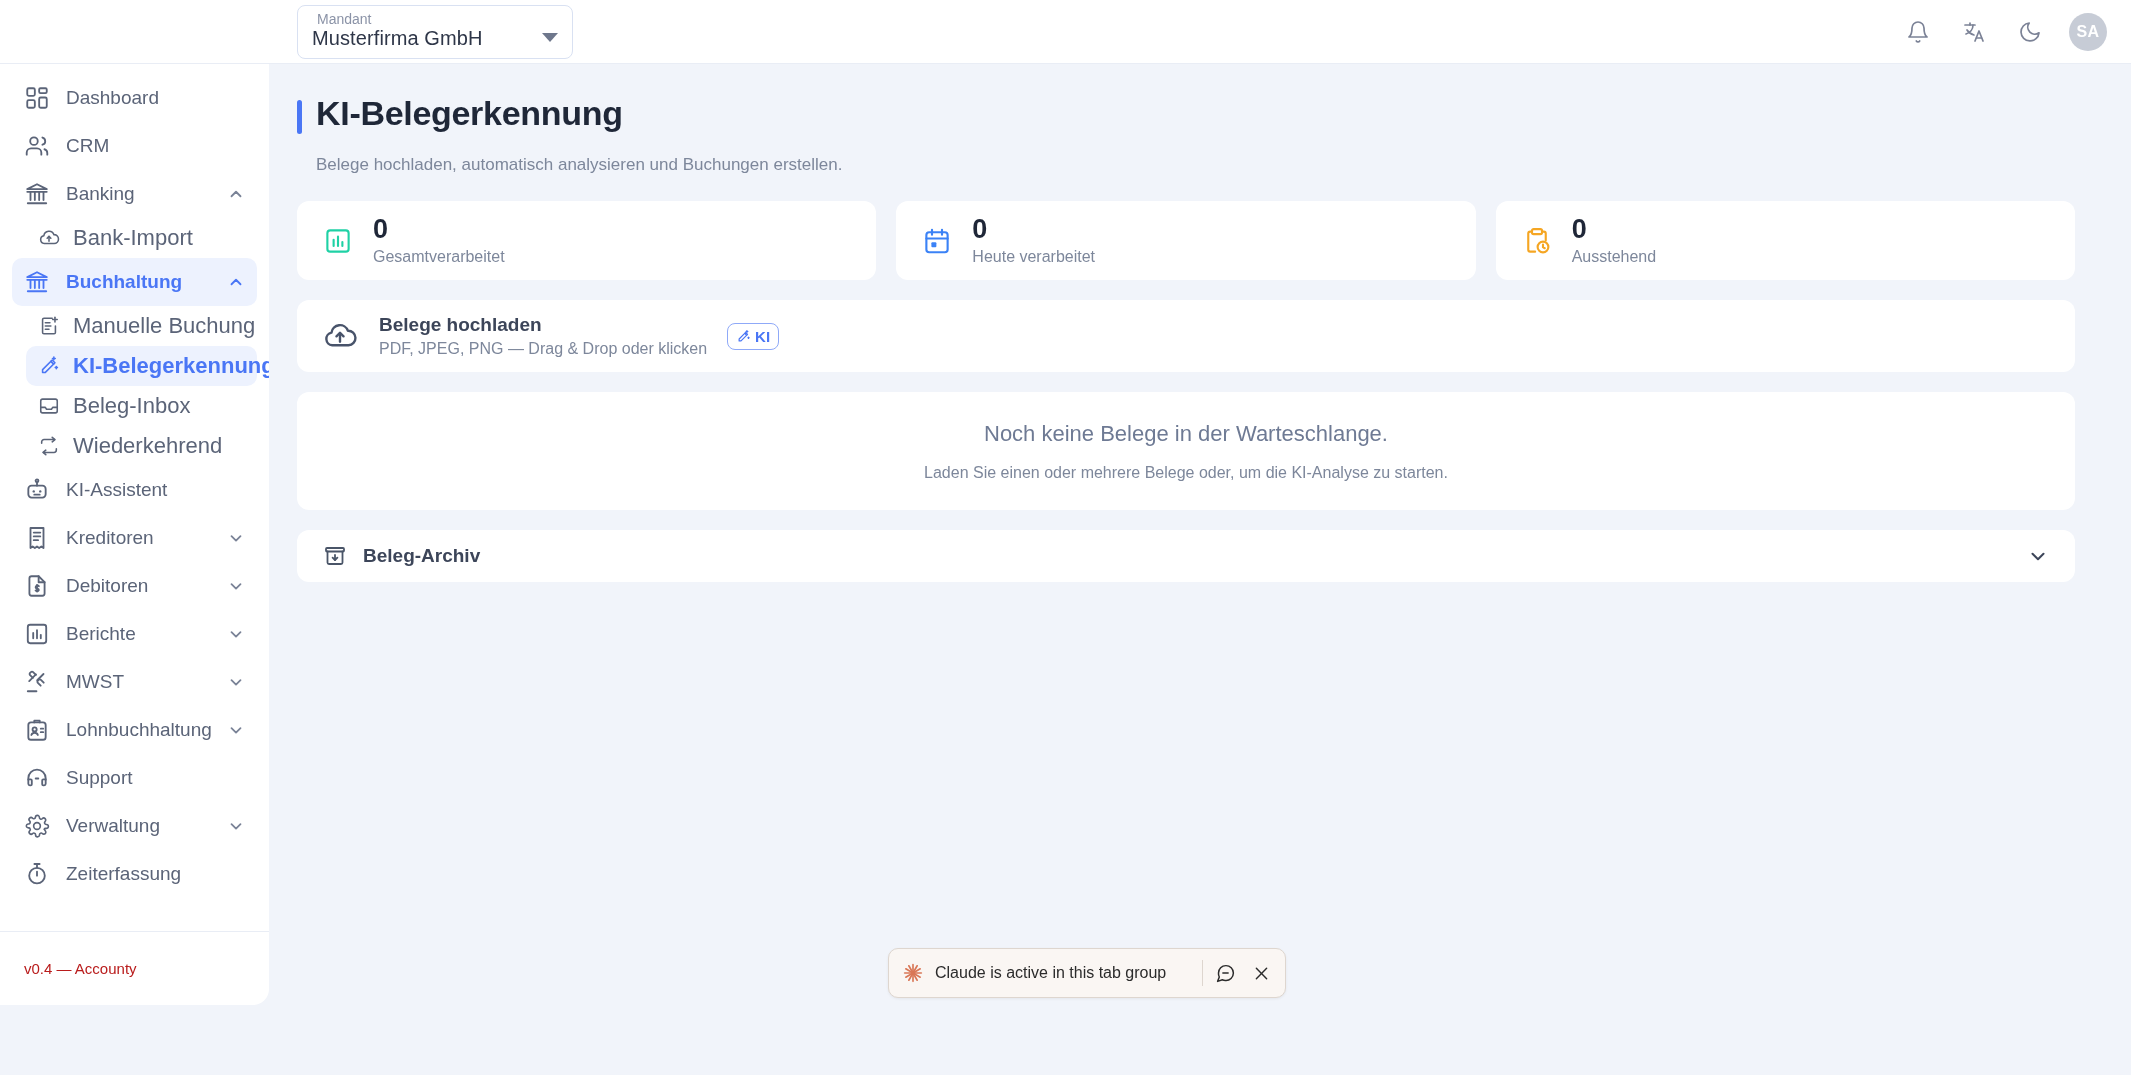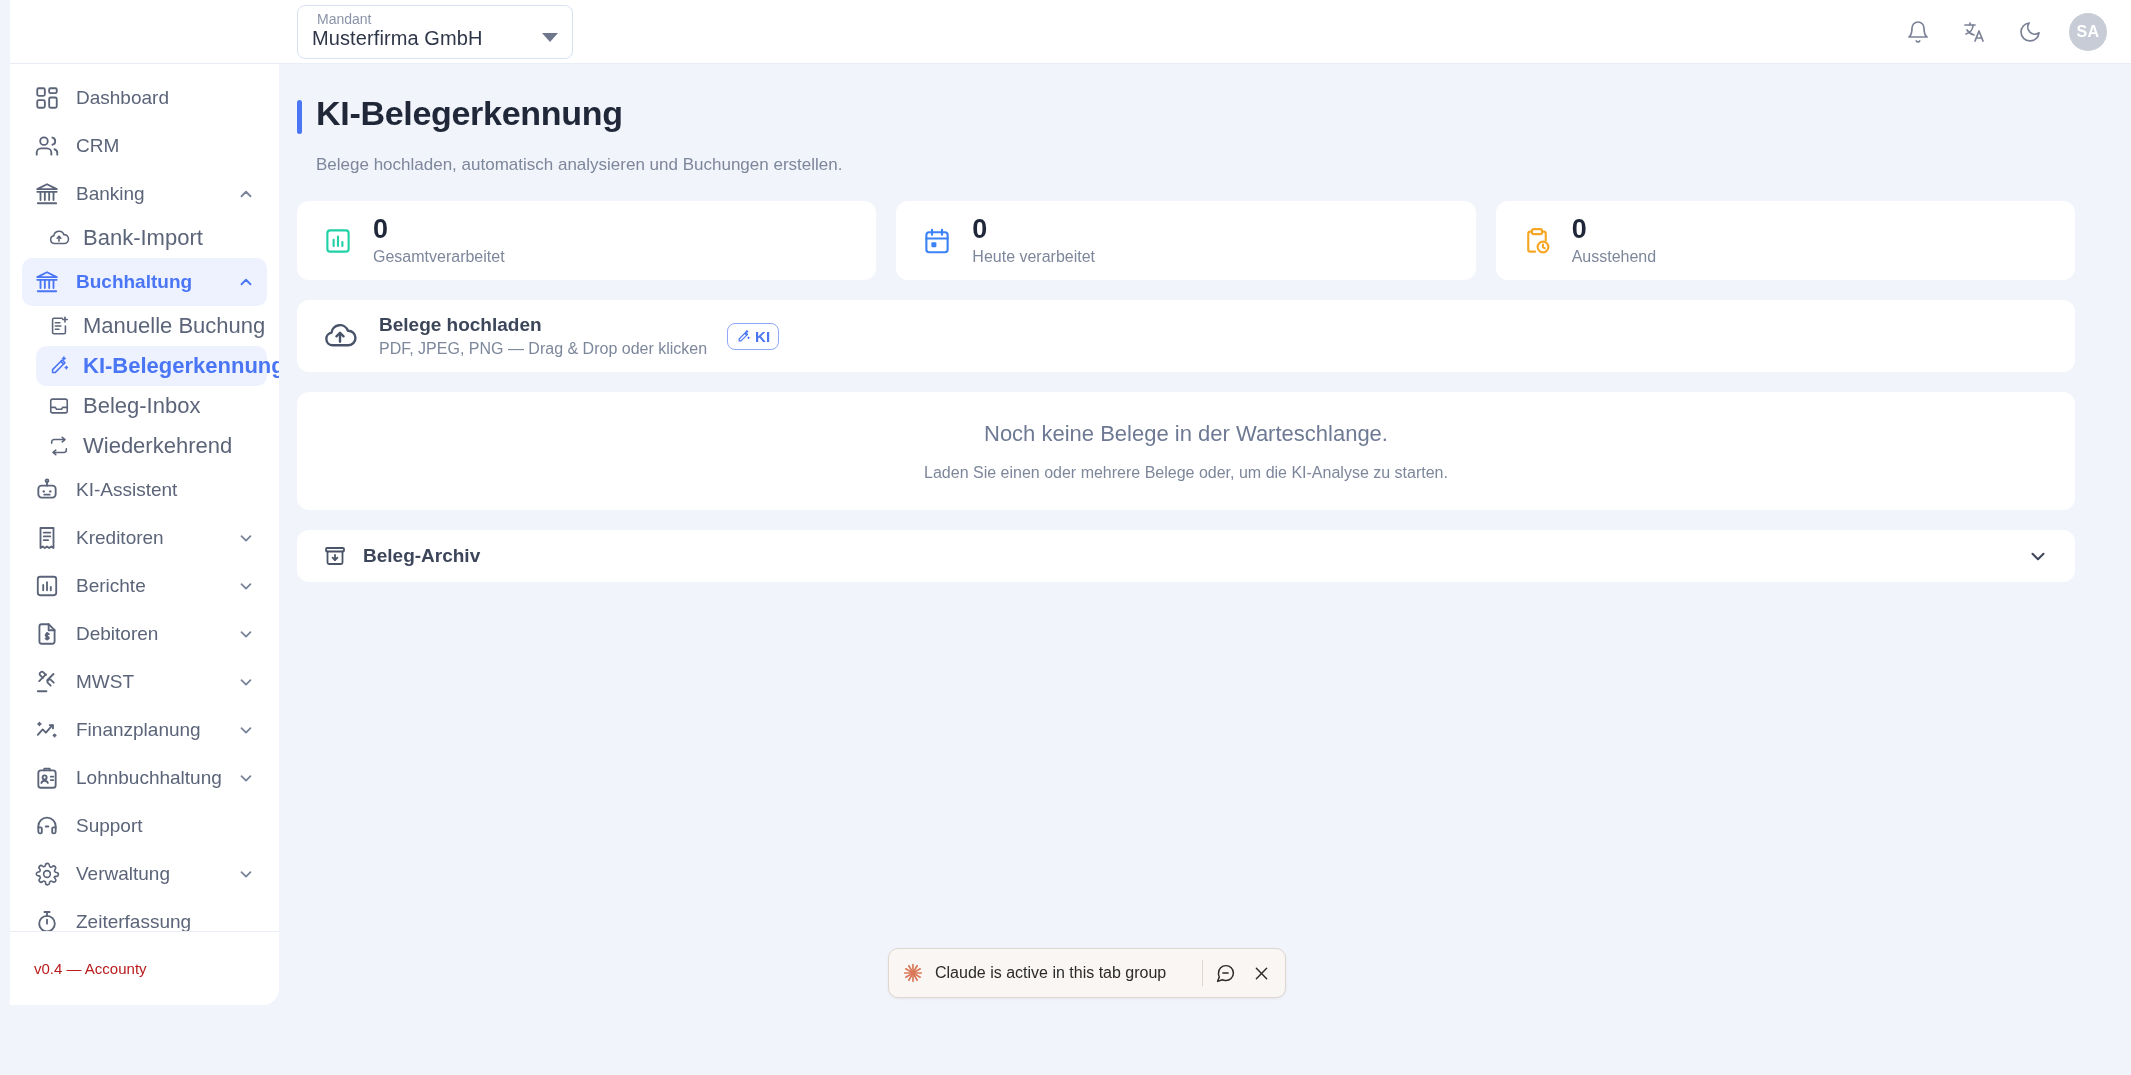--- a/index.html
+++ b/index.html
@@ -8,21 +8,21 @@
     width: 2131px; height: 1075px;
     overflow: hidden;
     background: #f1f4fa;
     font-family: "Liberation Sans", sans-serif;
     -webkit-font-smoothing: antialiased;
   }
   .app { position: relative; width: 2131px; height: 1075px; }
 
   
   .sidebar {
-    position: absolute; left: 10px; top: 0;
+    position: absolute; left: 0; top: 0;
     width: 269px; height: 1005px;
     background: #ffffff;
     border-bottom-right-radius: 16px;
     display: flex; flex-direction: column;
     z-index: 5;
   }
   .sidebar-top { height: 64px; border-bottom: 1px solid #e9edf5; flex: 0 0 auto; }
   .nav {
     flex: 1 1 auto; padding: 10px 12px 0 12px;
     overflow: hidden;
@@ -363,78 +363,60 @@
           <span class="label">Kreditoren</span>
           <span class="chev">
             <svg width="100%" height="100%" viewBox="0 0 24 24" fill="none" stroke="currentColor" stroke-width="2.4" stroke-linecap="round" stroke-linejoin="round">
               <path d="M6 9.5 12 15.5l6-6"></path>
             </svg>
           </span>
         </div>
         <div class="nav-item">
           <span class="ico">
             <svg width="100%" height="100%" viewBox="0 0 24 24" fill="none" stroke="currentColor" stroke-width="1.7" stroke-linecap="round" stroke-linejoin="round">
+              <path d="M13.5 3H7a2 2 0 0 0-2 2v14a2 2 0 0 0 2 2h10a2 2 0 0 0 2-2V8.5z"></path>
+              <path d="M13.5 3v5.5H19"></path>
+              <path d="M12 11v6"></path>
+              <path d="M13.7 12.2a1.7 1.7 0 0 0-3 1c0 1.7 3 .9 3 2.4a1.7 1.7 0 0 1-3 .6"></path>
+            </svg>
+          </span>
+          <span class="label">Debitoren</span>
+          <span class="chev">
+            <svg width="100%" height="100%" viewBox="0 0 24 24" fill="none" stroke="currentColor" stroke-width="2.4" stroke-linecap="round" stroke-linejoin="round">
+              <path d="M6 9.5 12 15.5l6-6"></path>
+            </svg>
+          </span>
+        </div>
+        <div class="nav-item">
+          <span class="ico">
+            <svg width="100%" height="100%" viewBox="0 0 24 24" fill="none" stroke="currentColor" stroke-width="1.7" stroke-linecap="round" stroke-linejoin="round">
               <rect x="3.5" y="3.5" width="17" height="17" rx="2.2"></rect>
               <path d="M8.5 16V11"></path>
               <path d="M12 16V8.5"></path>
               <path d="M15.5 16v-3.2"></path>
             </svg>
           </span>
           <span class="label">Berichte</span>
-          <span class="chev">
-            <svg width="100%" height="100%" viewBox="0 0 24 24" fill="none" stroke="currentColor" stroke-width="2.4" stroke-linecap="round" stroke-linejoin="round">
-              <path d="M6 9.5 12 15.5l6-6"></path>
-            </svg>
-          </span>
-        </div>
-        <div class="nav-item">
-          <span class="ico">
-            <svg width="100%" height="100%" viewBox="0 0 24 24" fill="none" stroke="currentColor" stroke-width="1.7" stroke-linecap="round" stroke-linejoin="round">
-              <path d="M13.5 3H7a2 2 0 0 0-2 2v14a2 2 0 0 0 2 2h10a2 2 0 0 0 2-2V8.5z"></path>
-              <path d="M13.5 3v5.5H19"></path>
-              <path d="M12 11v6"></path>
-              <path d="M13.7 12.2a1.7 1.7 0 0 0-3 1c0 1.7 3 .9 3 2.4a1.7 1.7 0 0 1-3 .6"></path>
-            </svg>
-          </span>
-          <span class="label">Debitoren</span>
           <span class="chev">
             <svg width="100%" height="100%" viewBox="0 0 24 24" fill="none" stroke="currentColor" stroke-width="2.4" stroke-linecap="round" stroke-linejoin="round">
               <path d="M6 9.5 12 15.5l6-6"></path>
             </svg>
           </span>
         </div>
         <div class="nav-item">
           <span class="ico">
             <svg width="100%" height="100%" viewBox="0 0 24 24" fill="none" stroke="currentColor" stroke-width="1.7" stroke-linecap="round" stroke-linejoin="round">
               <path d="M3.5 20.5h8"></path>
               <path d="M4.8 11.2 11 5"></path>
               <path d="M8.2 8.2 5.6 5.6a1.4 1.4 0 0 1 0-2l.8-.8a1.4 1.4 0 0 1 2 0l2.6 2.6"></path>
               <path d="M15.4 15.4 12.8 12.8a1.4 1.4 0 0 1 0-2l.8-.8a1.4 1.4 0 0 1 2 0l2.6 2.6"></path>
               <path d="M12.2 10.4 18 4.6"></path>
             </svg>
           </span>
           <span class="label">MWST</span>
-          <span class="chev">
-            <svg width="100%" height="100%" viewBox="0 0 24 24" fill="none" stroke="currentColor" stroke-width="2.4" stroke-linecap="round" stroke-linejoin="round">
-              <path d="M6 9.5 12 15.5l6-6"></path>
-            </svg>
-          </span>
-        </div>
-        <div class="nav-item">
-          <span class="ico">
-            <svg width="100%" height="100%" viewBox="0 0 24 24" fill="none" stroke="currentColor" stroke-width="1.7" stroke-linecap="round" stroke-linejoin="round">
-              <path d="M3.5 16.5 8 11.5l3 3 6-7"></path>
-              <path d="M14.5 7.5h3v3"></path>
-              <path d="M5 5.2v2.4"></path>
-              <path d="M3.8 6.4h2.4"></path>
-              <path d="M19 16v2"></path>
-              <path d="M18 17h2"></path>
-            </svg>
-          </span>
-          <span class="label">Finanzplanung</span>
           <span class="chev">
             <svg width="100%" height="100%" viewBox="0 0 24 24" fill="none" stroke="currentColor" stroke-width="2.4" stroke-linecap="round" stroke-linejoin="round">
               <path d="M6 9.5 12 15.5l6-6"></path>
             </svg>
           </span>
         </div>
         <div class="nav-item">
           <span class="ico">
             <svg width="100%" height="100%" viewBox="0 0 24 24" fill="none" stroke="currentColor" stroke-width="1.7" stroke-linecap="round" stroke-linejoin="round">
               <rect x="4" y="5" width="16" height="16" rx="2.4"></rect>

